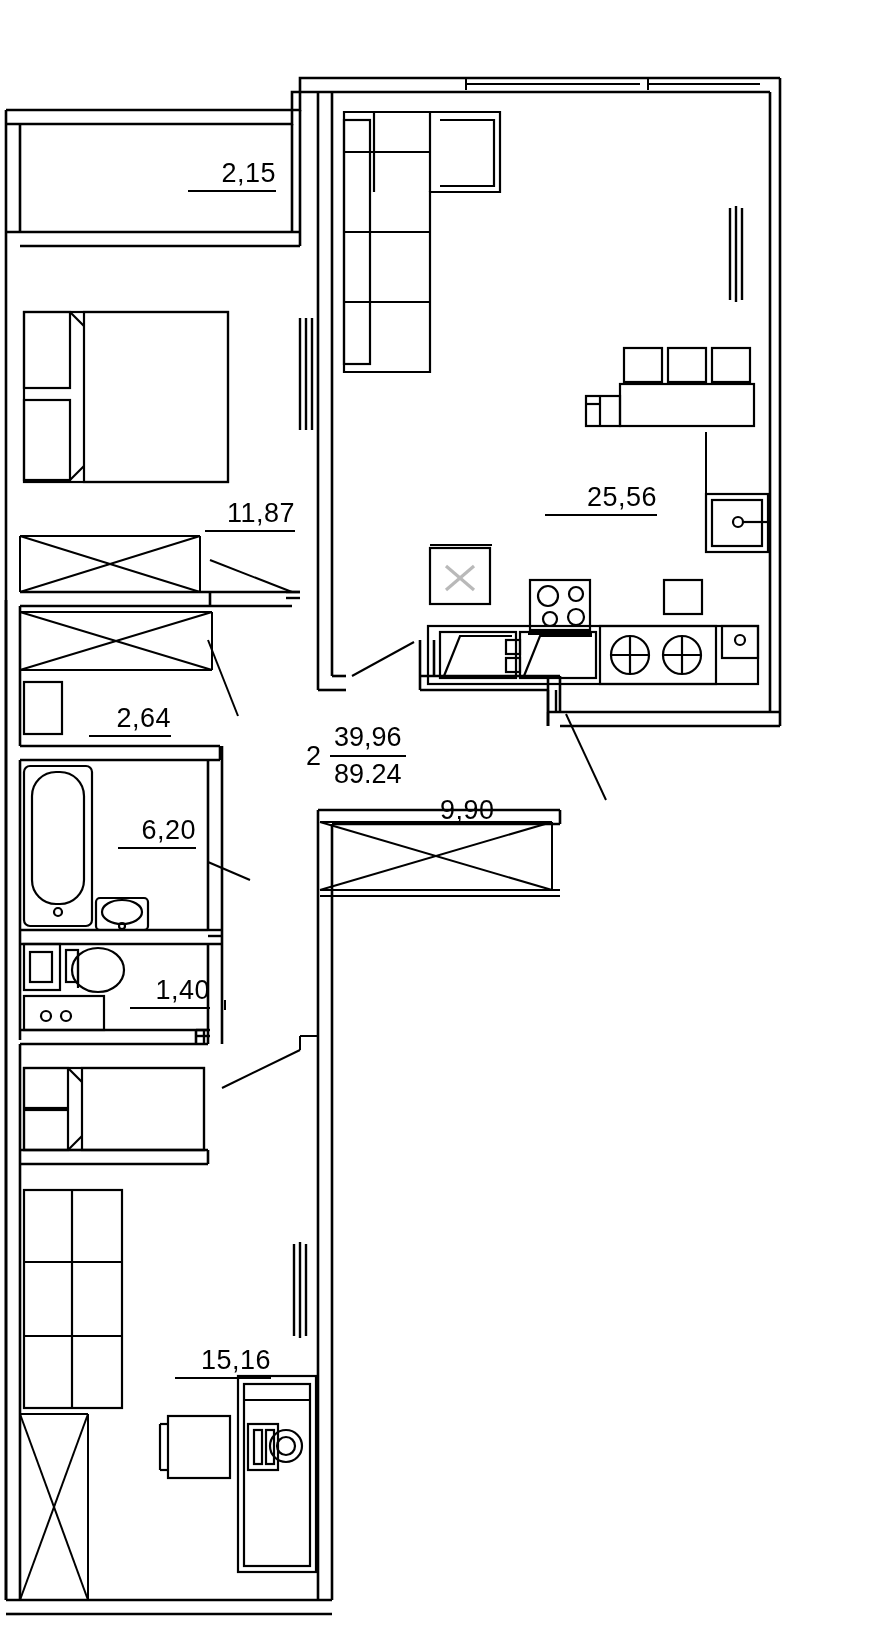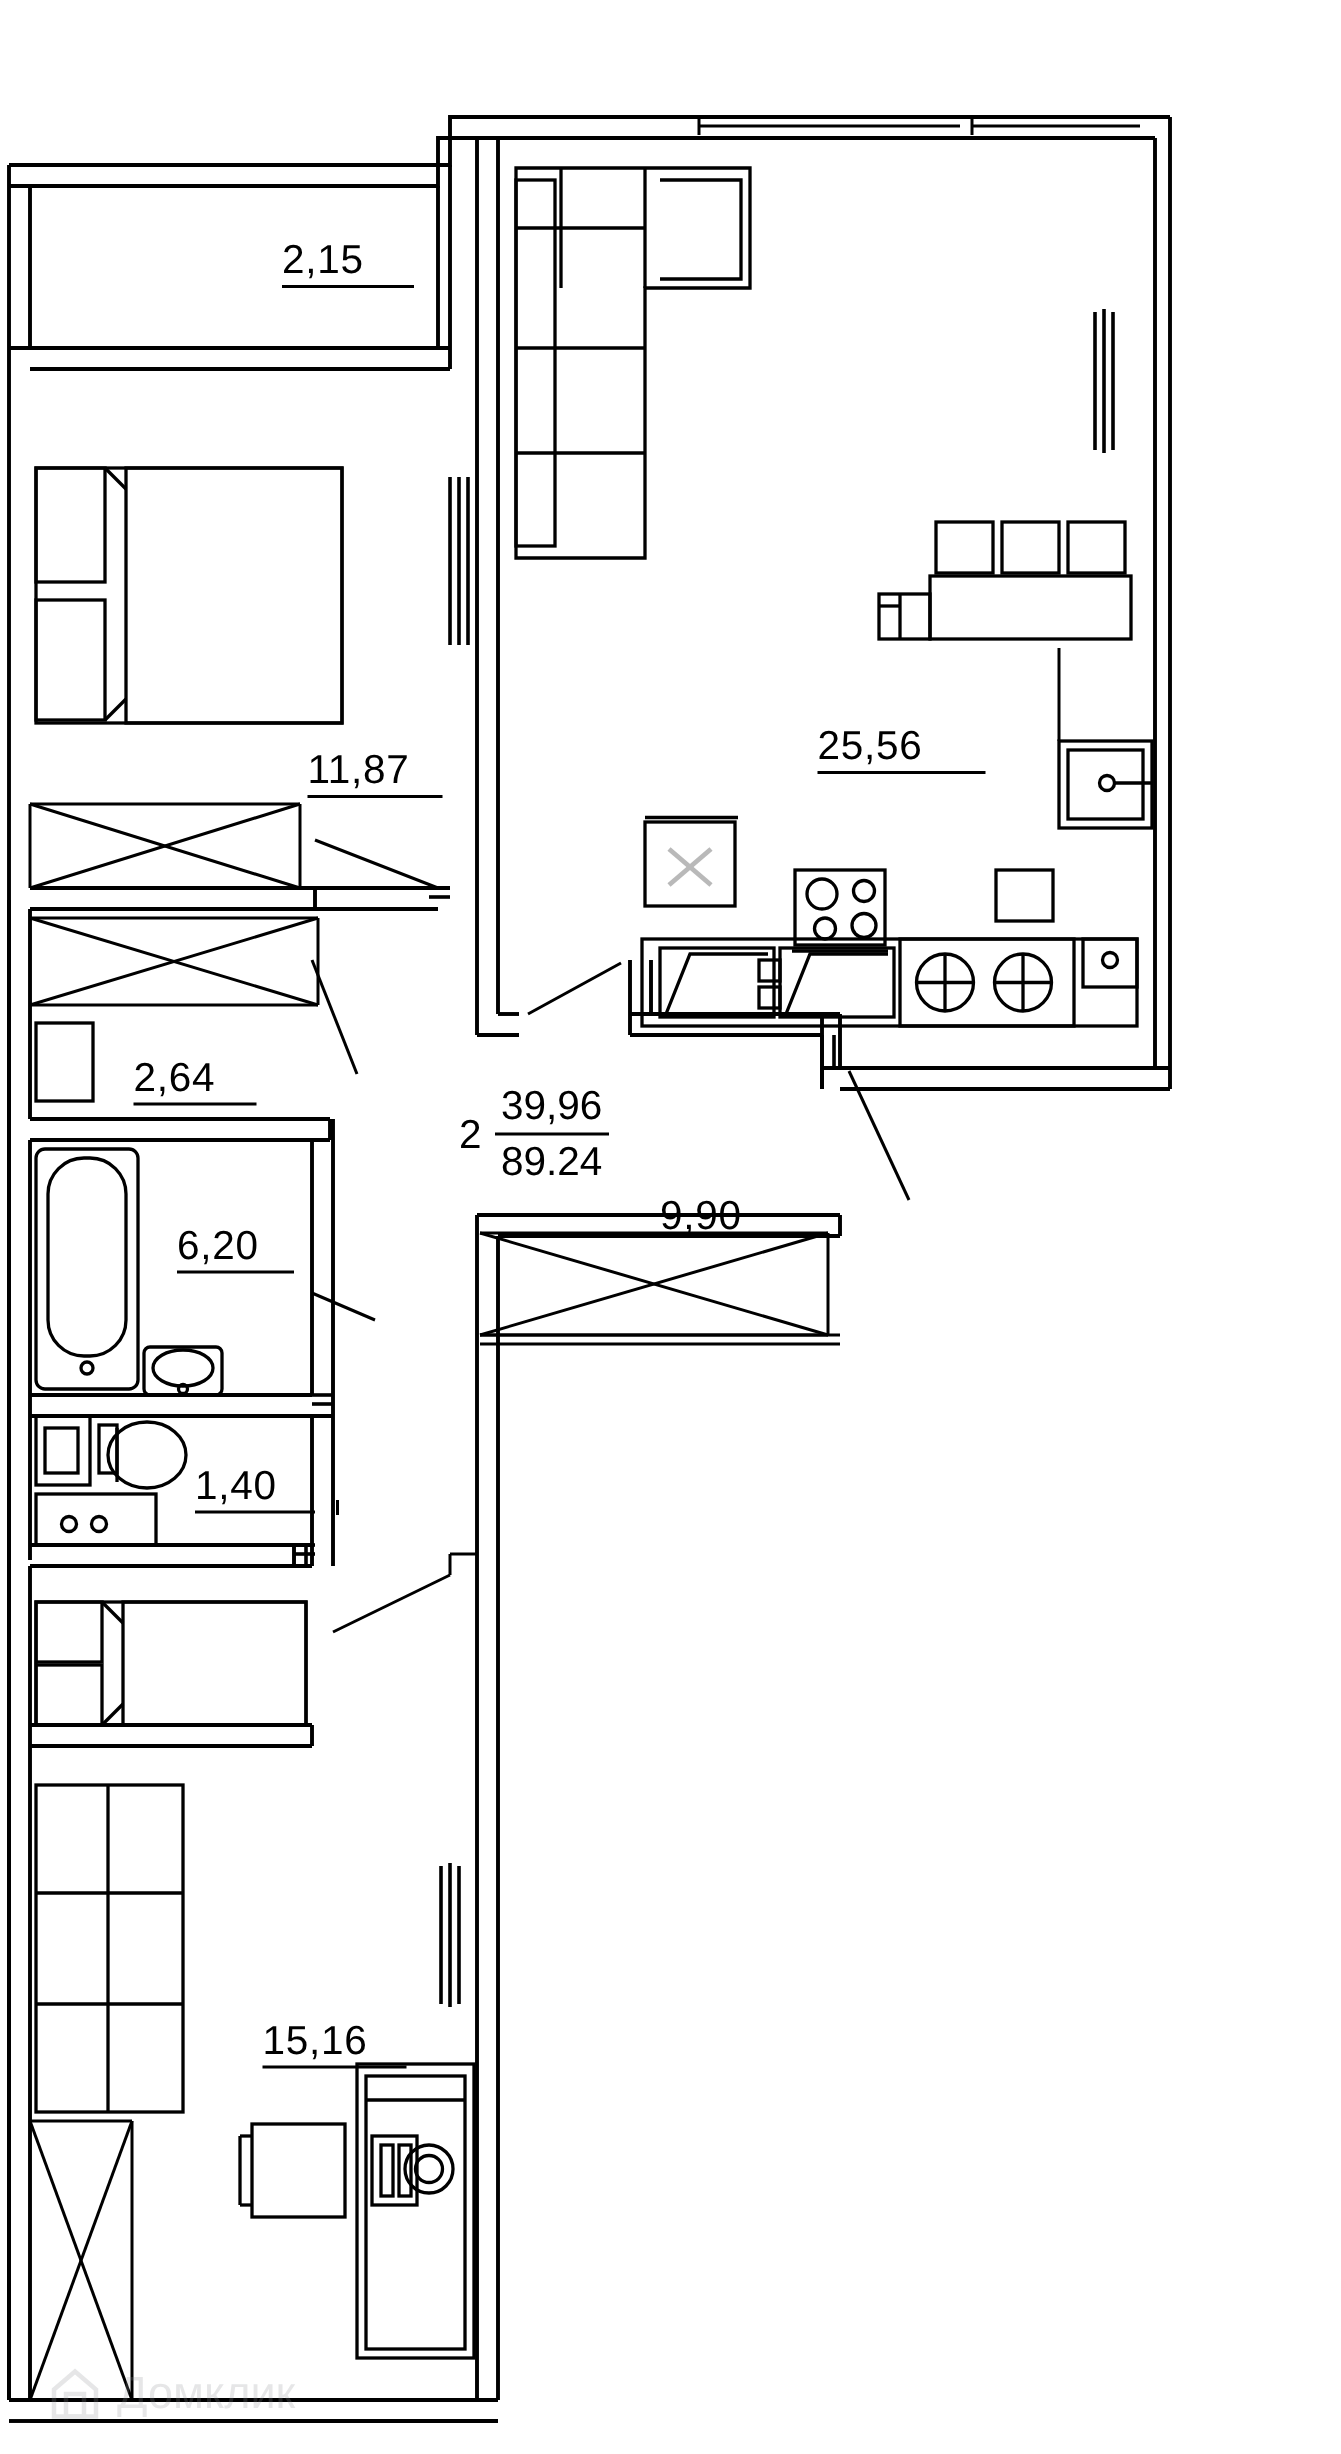--- a/index.html
+++ b/index.html
@@ -27,20 +27,21 @@
   .lbl {
     position: absolute;
     color: #000000;
     font-family: "Liberation Sans", sans-serif;
     white-space: nowrap;
     line-height: 1;
   }
   .area-label {
     font-size: 27px;
     letter-spacing: 0.5px;
+    text-align: right;
   }
   .area-label .rule {
     display: block;
     border-bottom: 2px solid #000;
     margin-top: 3px;
   }
   .total-block {
     position: absolute;
     display: flex;
     align-items: center;
@@ -413,21 +414,14 @@
 
   <div class="total-block" style="left:306px; top:722px;">
     <span class="rooms">2</span>
     <span class="frac">
       <span class="num">39,96</span>
       <span class="bar"></span>
       <span class="den">89.24</span>
     </span>
   </div>
 
-  <div class="watermark">
-    <svg width="40" height="40" viewBox="0 0 40 40">
-      <path d="M6 17 L20 5 L34 17 L34 35 L6 35 Z" fill="none" stroke="#8f9296" stroke-width="3"></path>
-      <path d="M14 20 L26 20 L26 35 L14 35 Z" fill="none" stroke="#8f9296" stroke-width="3"></path>
-    </svg>
-    <span class="wm-text">Домклик</span>
-  </div>
 
 </div>
 
 </body></html>

